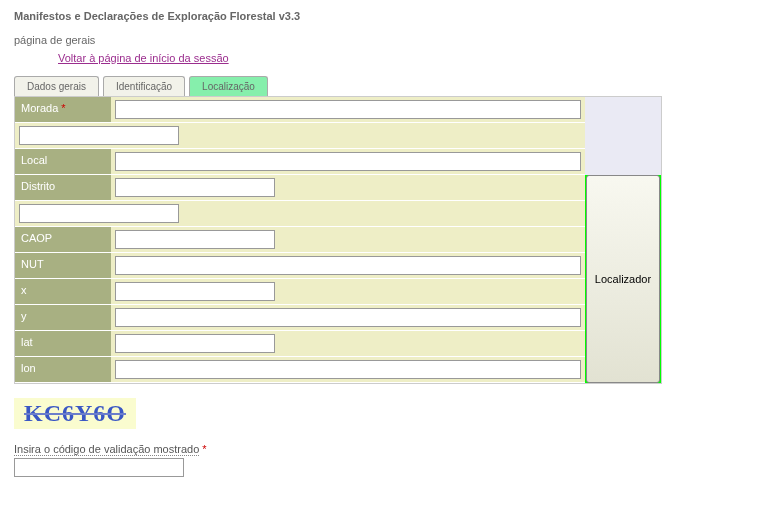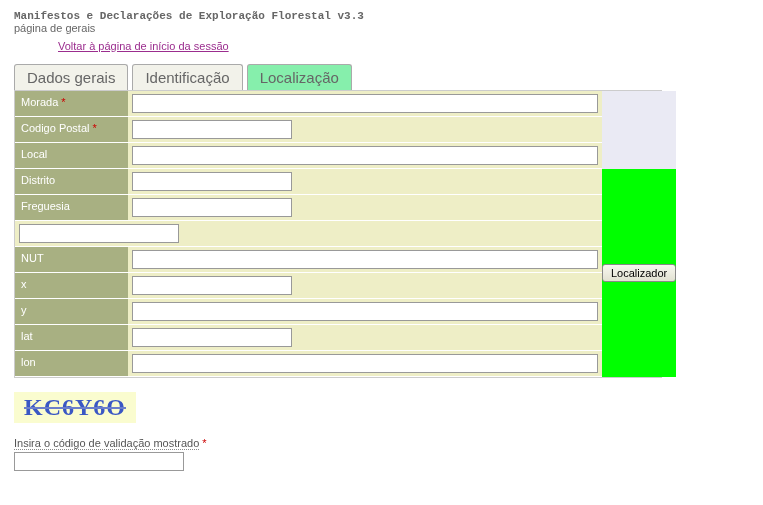--- a/index.html
+++ b/index.html
@@ -7,22 +7,21 @@
     font-family: Verdana, Arial, sans-serif;
     font-size: 11px;
     color: #555;
     background: #fff;
     padding: 10px 14px;
     width: 763px;
   }
   .page-title {
     font-weight: bold;
     color: #666;
-    margin-bottom: 0;
-    font-family: Liberation Mono, monospace;
+    margin-bottom: 12px;
   }
   .page-subtitle {
     color: #666;
     margin-bottom: 6px;
   }
   .back-link {
     color: #9b2d8e;
     text-decoration: underline;
     display: inline-block;
     margin-bottom: 12px;
@@ -35,31 +34,31 @@
     margin-bottom: 0;
   }
   .tab {
     padding: 4px 12px;
     border: 1px solid #aaa;
     border-bottom: none;
     background: #f2f2ea;
     color: #666;
     cursor: pointer;
     border-radius: 3px 3px 0 0;
-    font-size: 15px;
+    font-size: 10px;
   }
   .tab.active {
     background: #86efac;
     font-weight: normal;
   }
   .form-row {
     display: flex;
   }
   .label-cell {
-    width: 113px;
+    width: 96px;
     background: #a8b082;
     color: #fff;
     padding: 5px 6px;
     font-size: 11px;
     border-bottom: 1px solid #fff;
   }
   .req { color: #c00; }
   .input-cell {
     flex: 1;
     background: #eeeec6;
@@ -74,21 +73,21 @@
     padding: 1px 3px;
   }
   .input-short { width: 160px; }
   .input-long  { width: 466px; }
   .side-col {
     width: 82px;
     display: flex;
     flex-direction: column;
   }
   .side-top    { flex: 0 0 auto; background: #eaeaf4; }
-  .side-green  { flex: 1; background: #00ff00; display:flex; align-items:center; justify-content:center; }
+  .side-green  { flex: 1; background: #00ff00; display:flex; justify-content:center; }
   .side-green button {
     padding: 2px 8px;
     font-size: 11px;
     background: linear-gradient(#f8f8f0,#e2e2d2);
     border: 1px solid #888;
     border-radius: 3px;
     cursor: pointer;
   }
   .wrap { display: flex; border:1px solid #ccc; width:648px; }
   .rows-col { flex:1; }
@@ -141,41 +140,40 @@
 
 <div class="wrap">
   <div class="rows-col">
 
     <div class="form-row">
       <div class="label-cell"><span>Morada</span> <span class="req">*</span></div>
       <div class="input-cell"><input class="input-long" type="text" value="" style=""></div>
     </div>
 
     <div class="form-row">
-      <div class="label-cell"><span>Codigo Postal</span> <span class="req">*</span></div>
       <div class="input-cell"><input class="input-short" type="text" value="" style=""></div>
     </div>
 
     <div class="form-row">
       <div class="label-cell">Local</div>
       <div class="input-cell"><input class="input-long" type="text" value="" style=""></div>
     </div>
 
     <div class="form-row">
       <div class="label-cell">Distrito</div>
       <div class="input-cell"><input class="input-short" type="text" value="" style=""></div>
     </div>
 
 
     <div class="form-row">
-      <div class="label-cell">Freguesia</div>
-      <div class="input-cell"><input class="input-short" type="text" value="" style=""></div>
-    </div>
-
-    <div class="form-row">
+      <div class="input-cell"><input class="input-short" type="text" value="" style=""></div>
+    </div>
+
+    <div class="form-row">
+      <div class="label-cell">CAOP</div>
       <div class="input-cell"><input class="input-short" type="text" value="" style=""></div>
     </div>
 
     <div class="form-row">
       <div class="label-cell">NUT</div>
       <div class="input-cell"><input class="input-long" type="text" value="" style=""></div>
     </div>
 
     <div class="form-row">
       <div class="label-cell">x</div>

